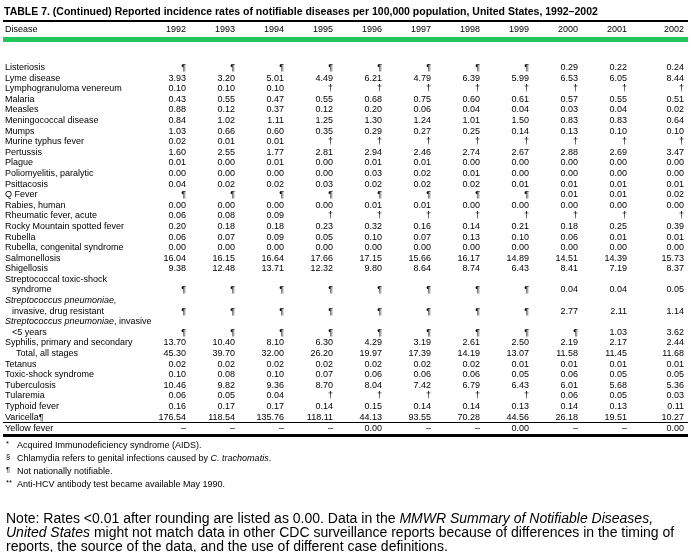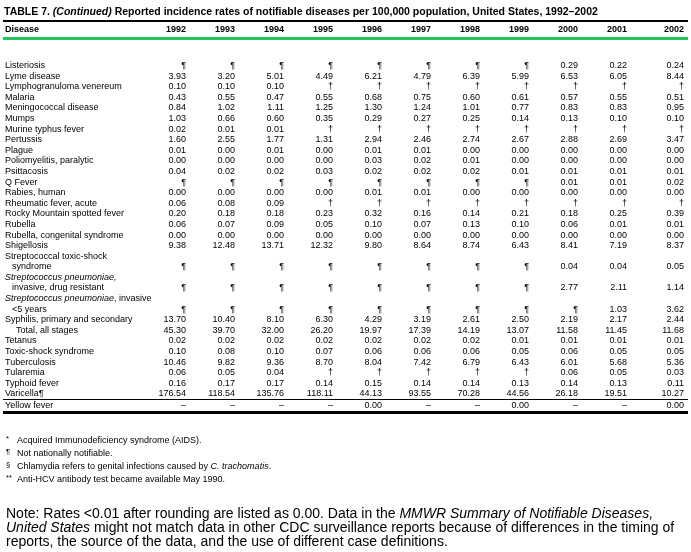--- a/index.html
+++ b/index.html
@@ -4,48 +4,48 @@
 <style>
   html,body { margin:0; padding:0; }
   body {
     width:691px; height:552px; overflow:hidden;
     background:#ffffff; color:#000000;
     font-family:"Liberation Sans","DejaVu Sans",sans-serif;
   }
   .page { padding:4px 3px 0 3px; }
 
   .title { font-size:10.5px; font-weight:bold; margin:1px 0 3px 1px; letter-spacing:0; }
-  .title .cont { font-style:italic; }
+  .title .cont { }
 
   table.rates {
     width:685px; border-collapse:collapse; table-layout:fixed;
     border-bottom:3px solid #000;
   }
   col.c-disease { width:138px; }
   col.c-year    { width:49px; }
   col.c-year-last { width:57px; }
 
   thead th {
-    border-top:2px solid #000; border-bottom:3px solid #22c55e;
-    font-weight:bold; font-size:9px; padding:2px 0 3px 0;
+    border-top:2px solid #000; border-bottom:5px solid #22c55e;
+    font-weight:normal; font-size:9px; padding:2px 0 3px 0;
     vertical-align:bottom;
     margin-top:44px;
   }
   th.disease { text-align:left; padding-left:2px; }
   .num { text-align:right; padding-right:4px; }
 
   tbody td { font-size:9px; line-height:10.6px; padding:0; vertical-align:bottom; white-space:nowrap; }
   td.disease { padding-left:2px; overflow:visible; }
   tbody tr:first-child td { padding-top:20px; }
   tbody tr:last-child td { border-top:1px solid #000; }
   .ind1 { padding-left:7px; }
   .ind2 { padding-left:11px; }
   .it { font-style:italic; }
 
-  .footnotes { margin-top:20px; padding-left:3px; }
+  .footnotes { margin-top:2px; padding-left:3px; }
   .fn { font-size:9px; line-height:13px; }
   .fn .marker { display:inline-block; min-width:11px; font-size:7.5px; position:relative; top:-2px; }
 
   .note { margin-top:20px; font-size:14px; line-height:14px; padding:0 2px 0 3px; }
 </style>
 </head>
 <body>
 
 <div class="page">
 
@@ -142,33 +142,49 @@
           <td class="num">0.68</td>
           <td class="num">0.75</td>
           <td class="num">0.60</td>
           <td class="num">0.61</td>
           <td class="num">0.57</td>
           <td class="num">0.55</td>
           <td class="num">0.51</td>
         </tr>
         <tr>
           <td class="disease">
+            <div><span>Measles</span></div>
+          </td>
+          <td class="num">0.88</td>
+          <td class="num">0.12</td>
+          <td class="num">0.37</td>
+          <td class="num">0.12</td>
+          <td class="num">0.20</td>
+          <td class="num">0.06</td>
+          <td class="num">0.04</td>
+          <td class="num">0.04</td>
+          <td class="num">0.03</td>
+          <td class="num">0.04</td>
+          <td class="num">0.02</td>
+        </tr>
+        <tr>
+          <td class="disease">
             <div><span>Meningococcal disease</span></div>
           </td>
           <td class="num">0.84</td>
           <td class="num">1.02</td>
           <td class="num">1.11</td>
           <td class="num">1.25</td>
           <td class="num">1.30</td>
           <td class="num">1.24</td>
           <td class="num">1.01</td>
-          <td class="num">0.77</td>
+          <td class="num">1.50</td>
           <td class="num">0.83</td>
           <td class="num">0.83</td>
-          <td class="num">0.95</td>
+          <td class="num">0.64</td>
         </tr>
         <tr>
           <td class="disease">
             <div><span>Mumps</span></div>
           </td>
           <td class="num">1.03</td>
           <td class="num">0.66</td>
           <td class="num">0.60</td>
           <td class="num">0.35</td>
           <td class="num">0.29</td>
@@ -195,21 +211,21 @@
           <td class="num">†</td>
           <td class="num">†</td>
         </tr>
         <tr>
           <td class="disease">
             <div><span>Pertussis</span></div>
           </td>
           <td class="num">1.60</td>
           <td class="num">2.55</td>
           <td class="num">1.77</td>
-          <td class="num">1.31</td>
+          <td class="num">2.81</td>
           <td class="num">2.94</td>
           <td class="num">2.46</td>
           <td class="num">2.74</td>
           <td class="num">2.67</td>
           <td class="num">2.88</td>
           <td class="num">2.69</td>
           <td class="num">3.47</td>
         </tr>
         <tr>
           <td class="disease">
@@ -350,20 +366,36 @@
           <td class="num">0.00</td>
           <td class="num">0.00</td>
           <td class="num">0.00</td>
           <td class="num">0.00</td>
           <td class="num">0.00</td>
           <td class="num">0.00</td>
           <td class="num">0.00</td>
         </tr>
         <tr>
           <td class="disease">
+            <div><span>Salmonellosis</span></div>
+          </td>
+          <td class="num">16.04</td>
+          <td class="num">16.15</td>
+          <td class="num">16.64</td>
+          <td class="num">17.66</td>
+          <td class="num">17.15</td>
+          <td class="num">15.66</td>
+          <td class="num">16.17</td>
+          <td class="num">14.89</td>
+          <td class="num">14.51</td>
+          <td class="num">14.39</td>
+          <td class="num">15.73</td>
+        </tr>
+        <tr>
+          <td class="disease">
             <div><span>Shigellosis</span></div>
           </td>
           <td class="num">9.38</td>
           <td class="num">12.48</td>
           <td class="num">13.71</td>
           <td class="num">12.32</td>
           <td class="num">9.80</td>
           <td class="num">8.64</td>
           <td class="num">8.74</td>
           <td class="num">6.43</td>
@@ -564,20 +596,20 @@
           <td class="num">0.00</td>
           <td class="num">–</td>
           <td class="num">–</td>
           <td class="num">0.00</td>
         </tr>
       </tbody>
   </table>
 
   <div class="footnotes" id="footnotes">
       <div class="fn"><span class="marker">*</span><span>Acquired Immunodeficiency syndrome (AIDS).</span></div>
+      <div class="fn"><span class="marker">§</span><span>Chlamydia refers to genital infections caused by </span><span class="it">C. trachomatis</span><span>.</span></div>
       <div class="fn"><span class="marker">¶</span><span>Not nationally notifiable.</span></div>
-      <div class="fn"><span class="marker">§</span><span>Chlamydia refers to genital infections caused by </span><span class="it">C. trachomatis</span><span>.</span></div>
       <div class="fn"><span class="marker">**</span><span>Anti-HCV antibody test became available May 1990.</span></div>
     </div>
 
   <div class="note" id="note"><span>Note: Rates &lt;0.01 after rounding are listed as 0.00.  Data in the </span><span class="it">MMWR Summary of Notifiable Diseases, United States</span><span> might not match data in other CDC surveillance reports because of differences in the timing of reports, the source of the data, and the use of different case definitions.</span></div>
 
 </div>
 
 </body></html>

